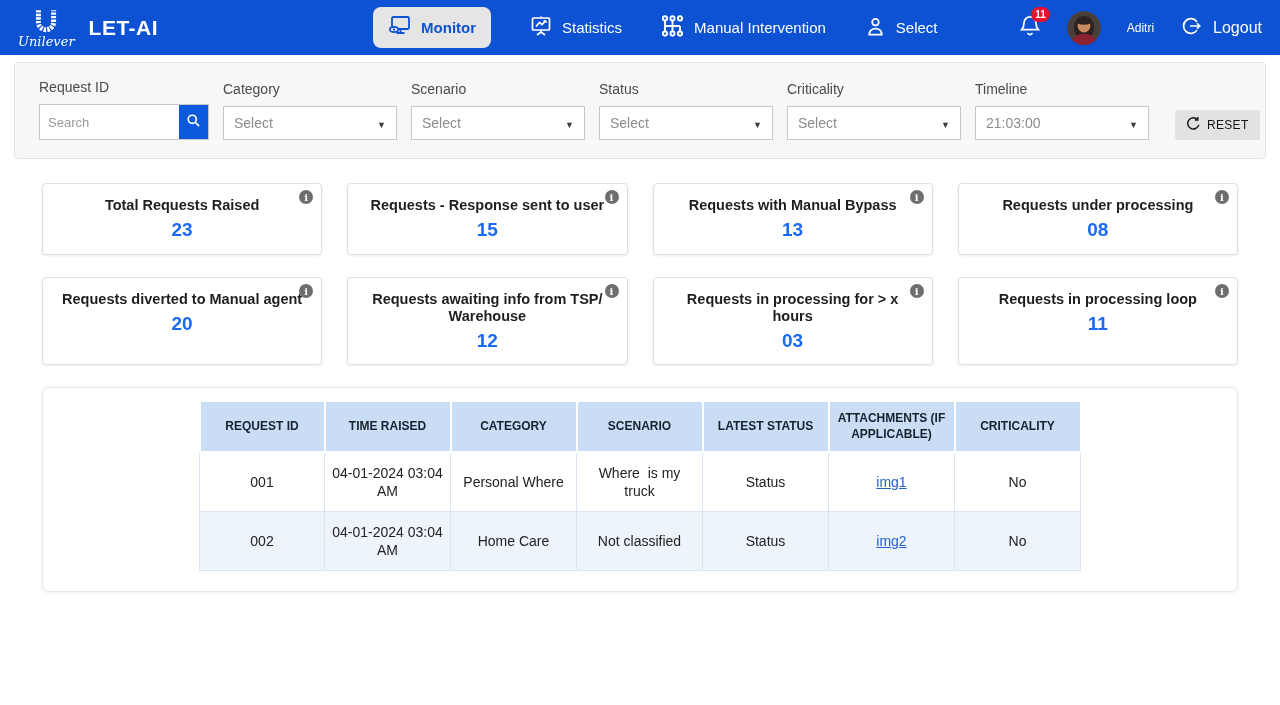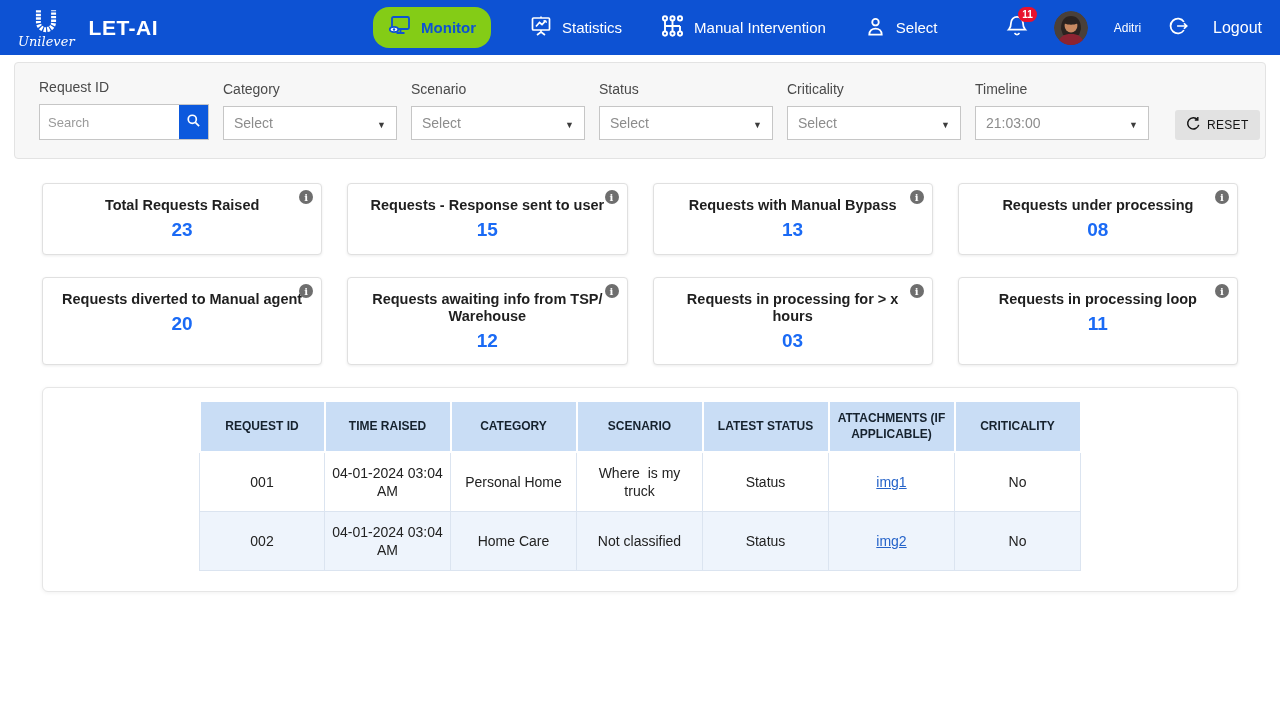--- a/index.html
+++ b/index.html
@@ -6,27 +6,27 @@
   html,body { width:1280px; height:705px; background:#ffffff; font-family:"Liberation Sans", sans-serif; overflow:hidden; }
 
   
   .navbar { height:55px; background:#0d52d3; display:flex; align-items:center; padding:0 18px; color:#fff; }
   .brand { display:flex; align-items:center; gap:14px; cursor:pointer; }
   .logo { display:flex; flex-direction:column; align-items:center; line-height:1; }
   .logo-script { font-family:"DejaVu Serif", serif; font-style:italic; font-size:13px; color:#fff; margin-top:1px; }
   .brand-title { font-size:21px; font-weight:700; letter-spacing:.5px; }
   .nav-items { display:flex; align-items:center; gap:38px; margin:0 auto 0 215px; }
   .nav-item { display:flex; align-items:center; gap:9px; font-size:15px; font-weight:500; color:#fff; cursor:pointer; text-decoration:none; }
-  .nav-item.active { background:#84cc16; color:#0d52d3; font-weight:700; border-radius:16px; padding:8px 15px; }
+  .nav-item.active { background:#e5e5e5; color:#0d52d3; font-weight:700; border-radius:8px; padding:8px 15px; }
   .nav-right { display:flex; align-items:center; gap:26px; }
   .bell-wrap { position:relative; cursor:pointer; }
   .badge { position:absolute; top:-7px; right:-9px; background:#e8112d; color:#fff; font-size:10px; font-weight:700; border-radius:9px; padding:2px 4px; min-width:17px; text-align:center; }
   .avatar { width:34px; height:34px; border-radius:50%; overflow:hidden; display:block; cursor:pointer; }
   .user-name { font-size:12px; }
-  .logout { display:flex; align-items:center; gap:24px; font-size:16px; cursor:pointer; color:#fff; text-decoration:none; }
+  .logout { display:flex; align-items:center; gap:11px; font-size:16px; cursor:pointer; color:#fff; text-decoration:none; }
 
   
   .filter-panel { margin:7px 14px 0; background:#f7f7f7; border:1px solid #e3e3e3; border-radius:4px; padding:16px 24px 18px; display:flex; gap:14px; align-items:flex-end; }
   .fg { display:flex; flex-direction:column; gap:9px; }
   .fg-label { font-size:14px; color:#4a4a4a; }
   .search-box { display:flex; width:170px; height:36px; background:#fff; border:1px solid #c6c6c6; }
   .search-box input { flex:1; border:0; outline:none; padding:0 8px; font-size:13px; color:#444; font-family:"Liberation Sans", sans-serif; min-width:0; }
   .search-box input::placeholder { color:#9a9a9a; }
   .search-btn { width:29px; background:#0c59dd; border:0; display:flex; align-items:center; justify-content:center; cursor:pointer; }
   .select { width:174px; height:30px; background:#fff; border:1px solid #c6c6c6; display:flex; align-items:center; justify-content:space-between; padding:16px 10px; font-size:14px; color:#8c8c8c; cursor:pointer; }
@@ -273,21 +273,21 @@
         <th>SCENARIO</th>
         <th>LATEST STATUS</th>
         <th>ATTACHMENTS (IF APPLICABLE)</th>
         <th>CRITICALITY</th>
       </tr>
     </thead>
     <tbody>
       <tr>
         <td>001</td>
         <td>04-01-2024 03:04 AM</td>
-        <td>Personal Home</td>
+        <td>Personal Where</td>
         <td>Where  is my truck</td>
         <td>Status</td>
         <td><a class="attach-link">img1</a></td>
         <td>No</td>
       </tr>
       <tr class="alt">
         <td>002</td>
         <td>04-01-2024 03:04 AM</td>
         <td>Home Care</td>
         <td>Not classified</td>

